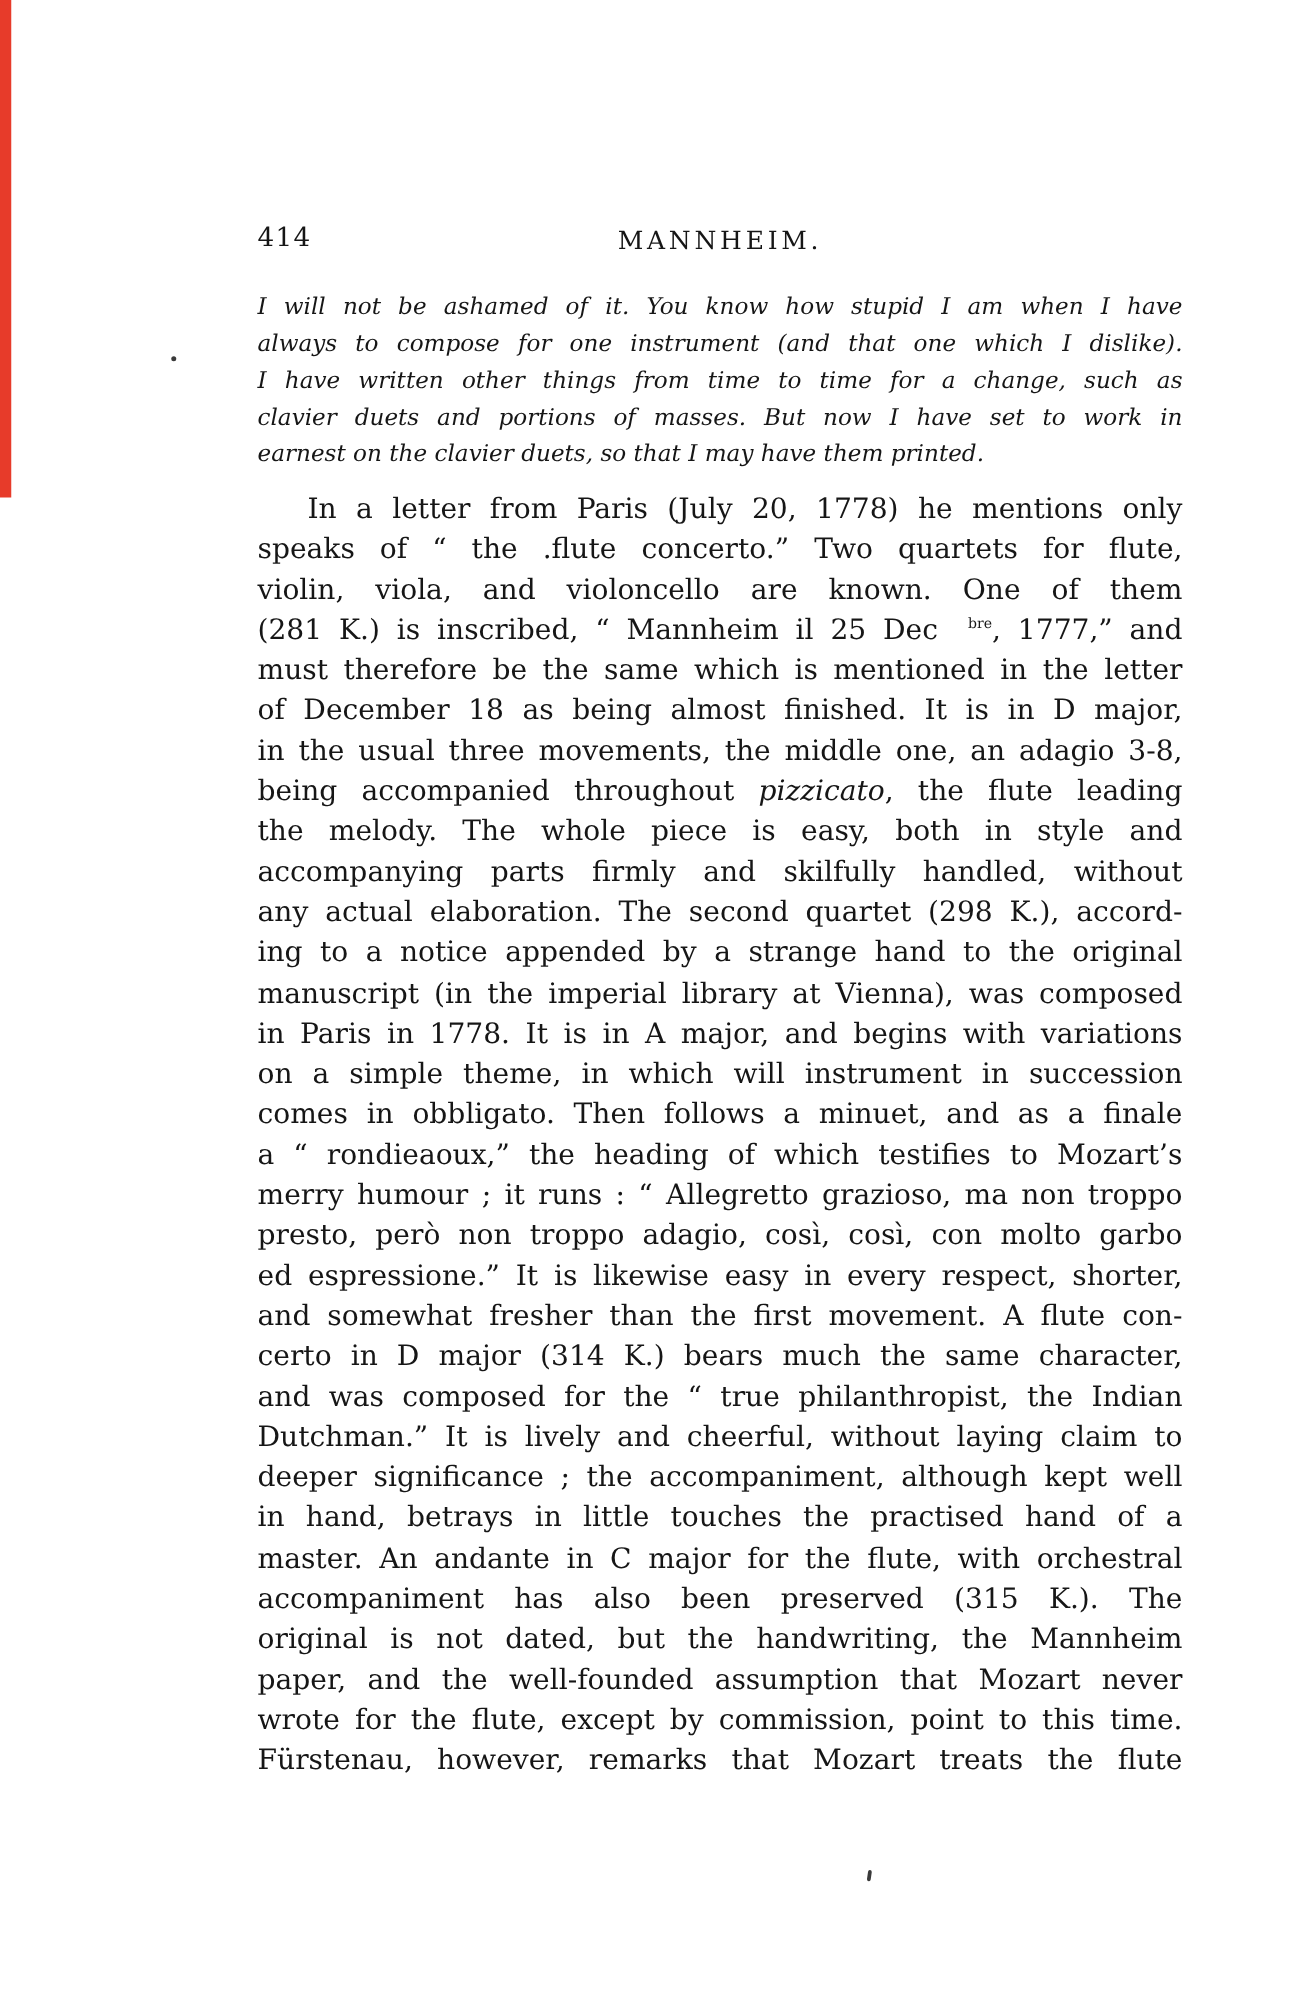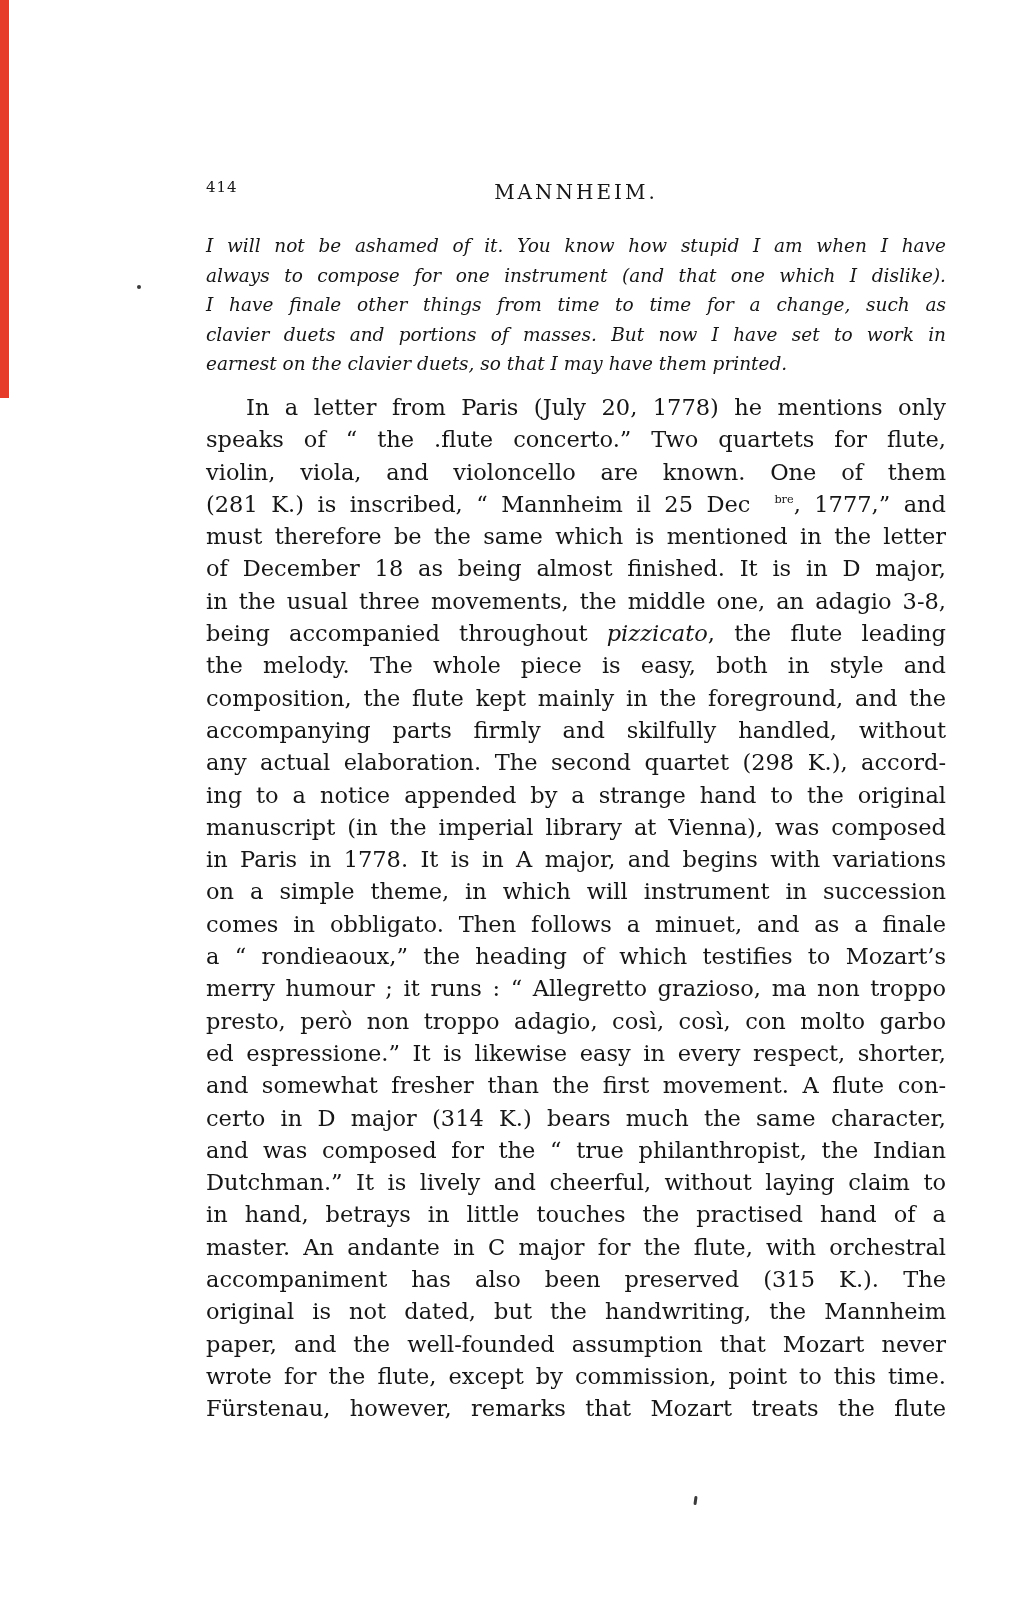--- a/index.html
+++ b/index.html
@@ -15,21 +15,21 @@
   }
   
   #edge-bar {
     position: absolute;
     left: 0; top: 0;
     width: 9px; height: 398px;
   }
   #page-number {
     position: absolute;
     left: 206px; top: 178px;
-    font-size: 15px;
+    font-size: 21px;
     letter-spacing: 1px;
   }
   #running-head {
     position: absolute;
     left: 206px; top: 180px;
     width: 740px;
     text-align: center;
     font-size: 20px;
     letter-spacing: 3px;
   }
@@ -88,51 +88,51 @@
 <div id="page" style="background: rgb(255, 255, 255); color: rgb(22, 22, 22);">
   <div id="edge-bar" style="background: rgb(231, 59, 42);"></div>
 
   <div id="page-number">414</div>
 
   <div id="running-head">MANNHEIM.</div>
 
   <div id="quote-block">
       <div class="line">I will not be ashamed of it. You know how stupid I am when I have</div>
       <div class="line">always to compose for one instrument (and that one which I dislike).</div>
-      <div class="line">I have finale other things from time to time for a change, such as</div>
+      <div class="line">I have written other things from time to time for a change, such as</div>
       <div class="line">clavier duets and portions of masses. But now I have set to work in</div>
       <div class="line">earnest on the clavier duets, so that I may have them printed.</div>
     </div>
 
   <div id="body-block">
       <div class="line">In a letter from Paris (July 20, 1778) he mentions only</div>
       <div class="line">speaks of “ the .flute concerto.” Two quartets for flute,</div>
       <div class="line">violin, viola, and violoncello are known. One of them</div>
       <div class="line">(281 K.) is inscribed, “ Mannheim il 25 Dec<sup>bre</sup>, 1777,” and</div>
       <div class="line">must therefore be the same which is mentioned in the letter</div>
       <div class="line">of December 18 as being almost finished. It is in D major,</div>
       <div class="line">in the usual three movements, the middle one, an adagio 3-8,</div>
       <div class="line">being accompanied throughout <i>pizzicato</i>, the flute leading</div>
       <div class="line">the melody. The whole piece is easy, both in style and</div>
-      <div class="line">composition, the flute kept mainly in the foreground, and the</div>
       <div class="line">accompanying parts firmly and skilfully handled, without</div>
       <div class="line">any actual elaboration. The second quartet (298 K.), accord-</div>
       <div class="line">ing to a notice appended by a strange hand to the original</div>
       <div class="line">manuscript (in the imperial library at Vienna), was composed</div>
       <div class="line">in Paris in 1778. It is in A major, and begins with variations</div>
       <div class="line">on a simple theme, in which will instrument in succession</div>
       <div class="line">comes in obbligato. Then follows a minuet, and as a finale</div>
       <div class="line">a “ rondieaoux,” the heading of which testifies to Mozart’s</div>
       <div class="line">merry humour ; it runs : “ Allegretto grazioso, ma non troppo</div>
       <div class="line">presto, però non troppo adagio, così, così, con molto garbo</div>
       <div class="line">ed espressione.” It is likewise easy in every respect, shorter,</div>
       <div class="line">and somewhat fresher than the first movement. A flute con-</div>
       <div class="line">certo in D major (314 K.) bears much the same character,</div>
       <div class="line">and was composed for the “ true philanthropist, the Indian</div>
       <div class="line">Dutchman.” It is lively and cheerful, without laying claim to</div>
+      <div class="line">deeper significance ; the accompaniment, although kept well</div>
       <div class="line">in hand, betrays in little touches the practised hand of a</div>
       <div class="line">master. An andante in C major for the flute, with orchestral</div>
       <div class="line">accompaniment has also been preserved (315 K.). The</div>
       <div class="line">original is not dated, but the handwriting, the Mannheim</div>
       <div class="line">paper, and the well-founded assumption that Mozart never</div>
       <div class="line">wrote for the flute, except by commission, point to this time.</div>
       <div class="line">Fürstenau, however, remarks that Mozart treats the flute</div>
     </div>
 
   <div id="speck-margin" class="speck"></div>

